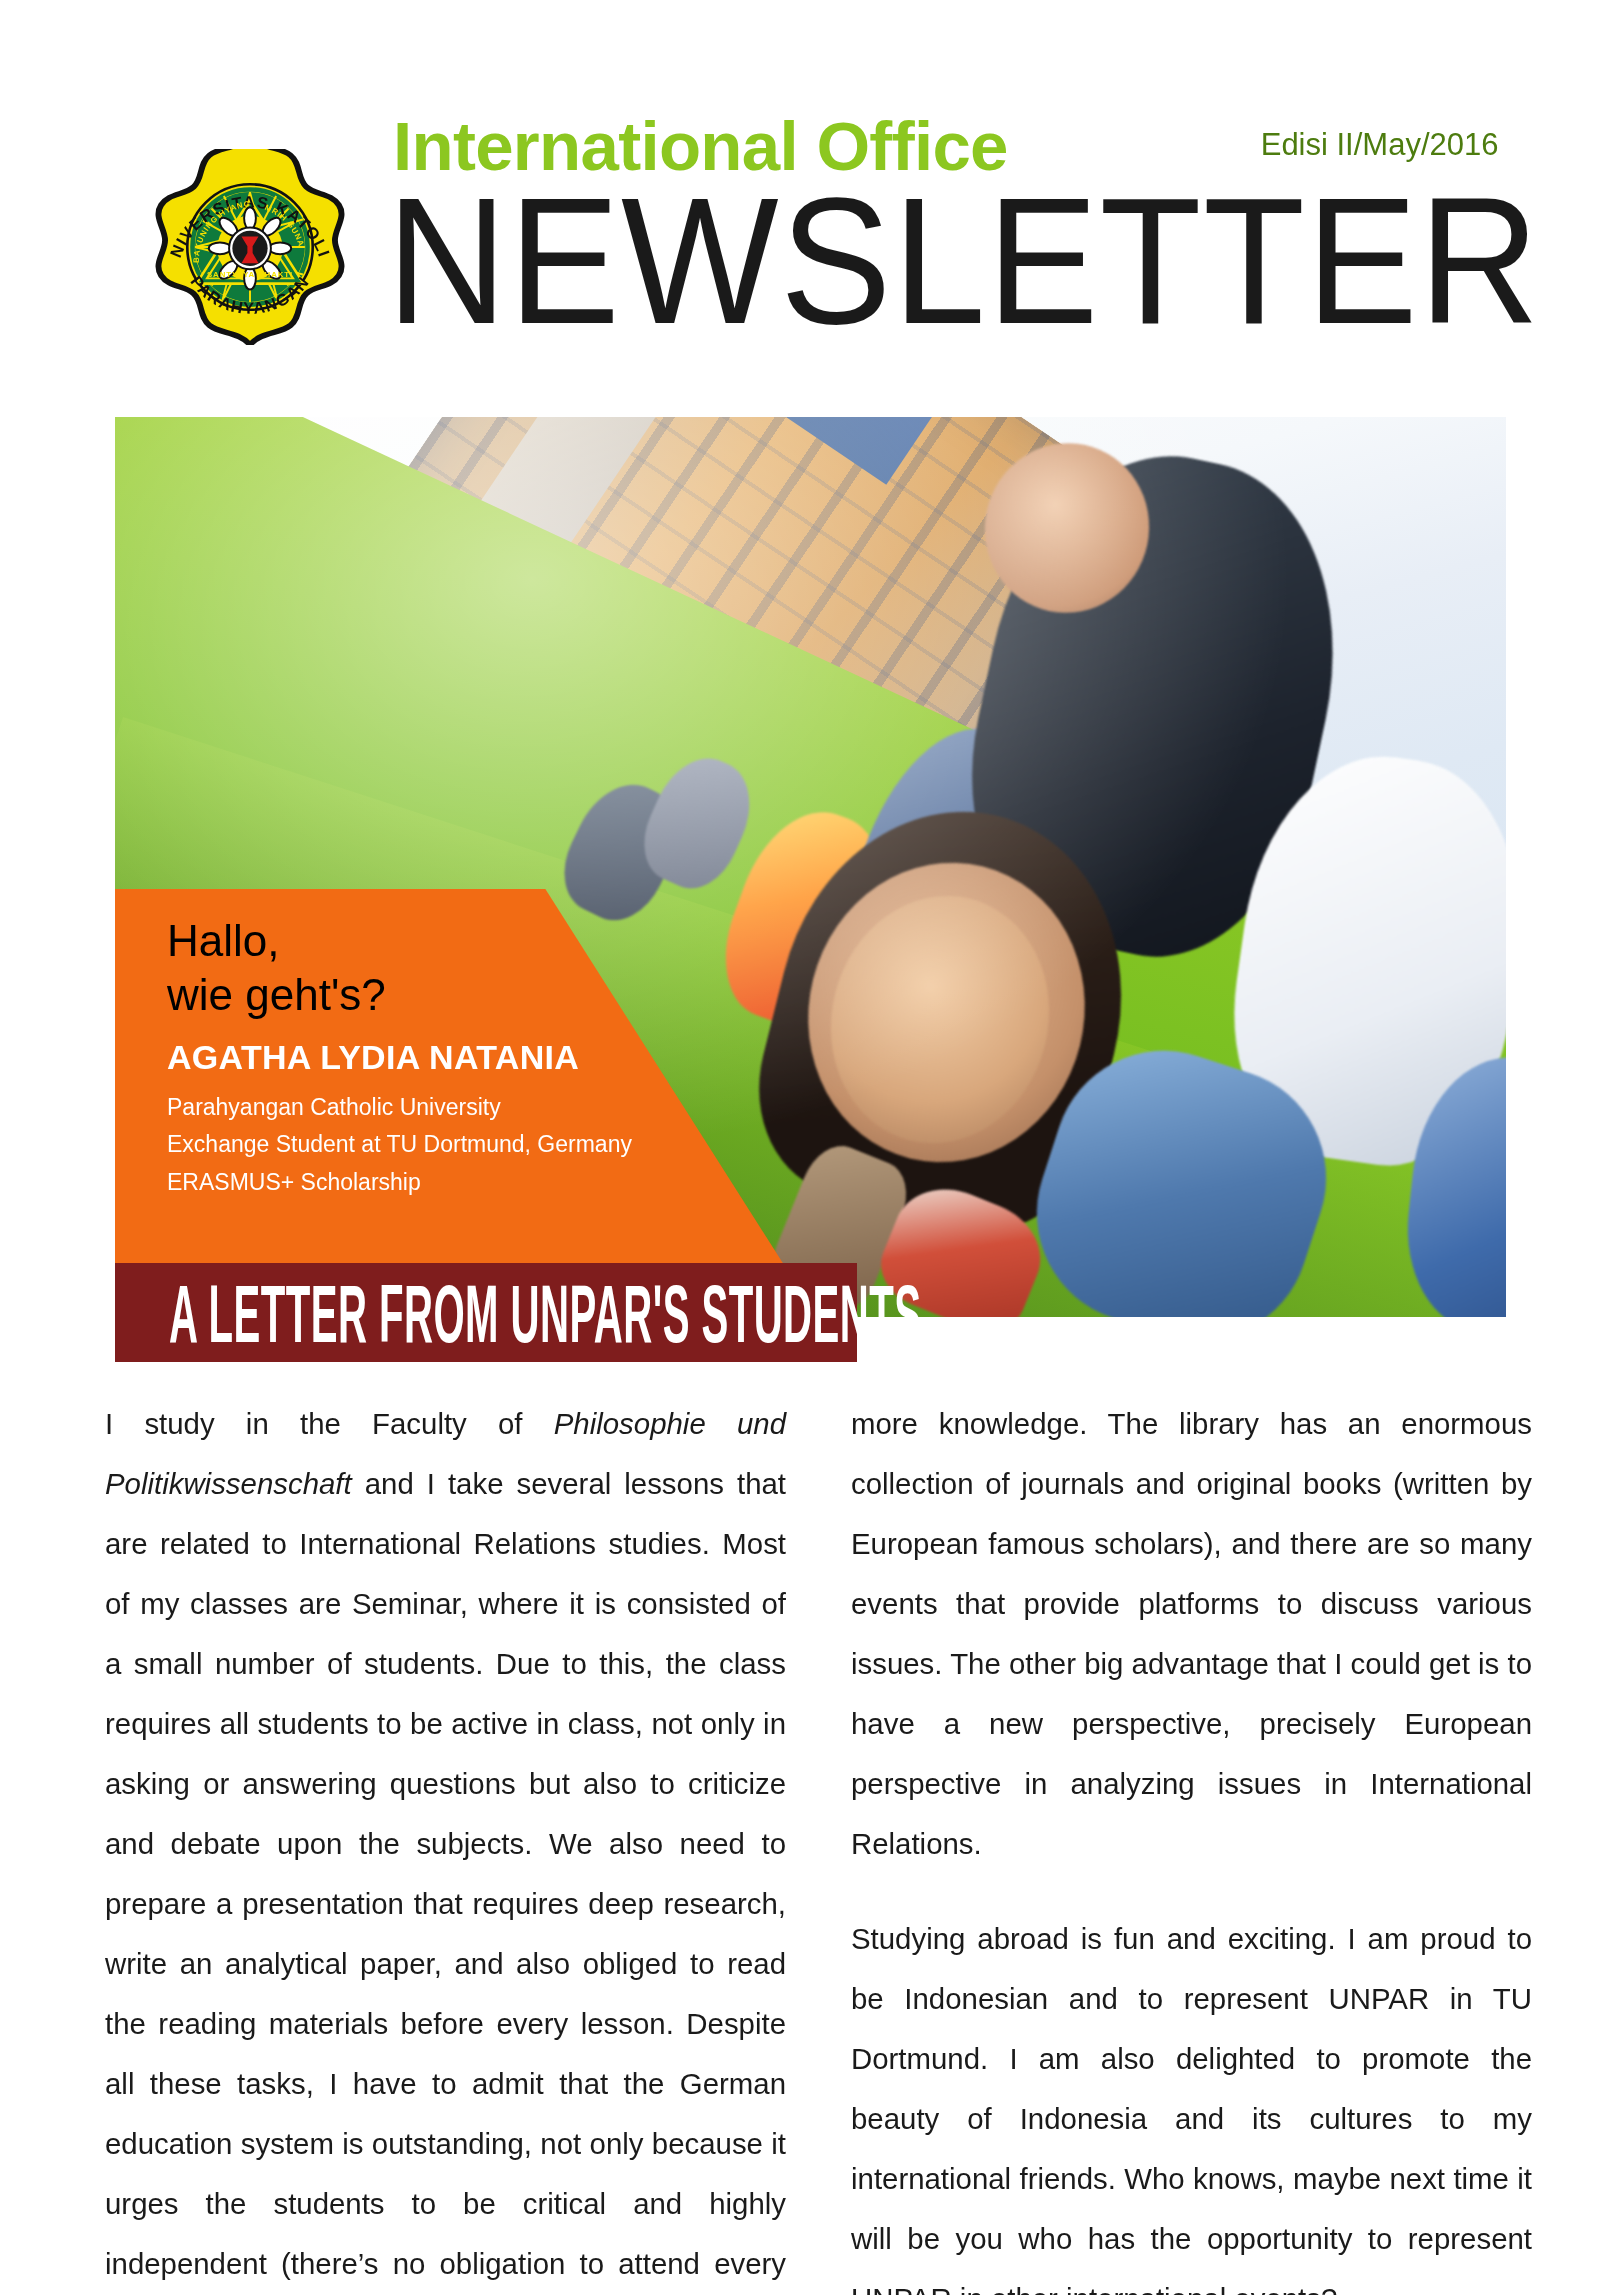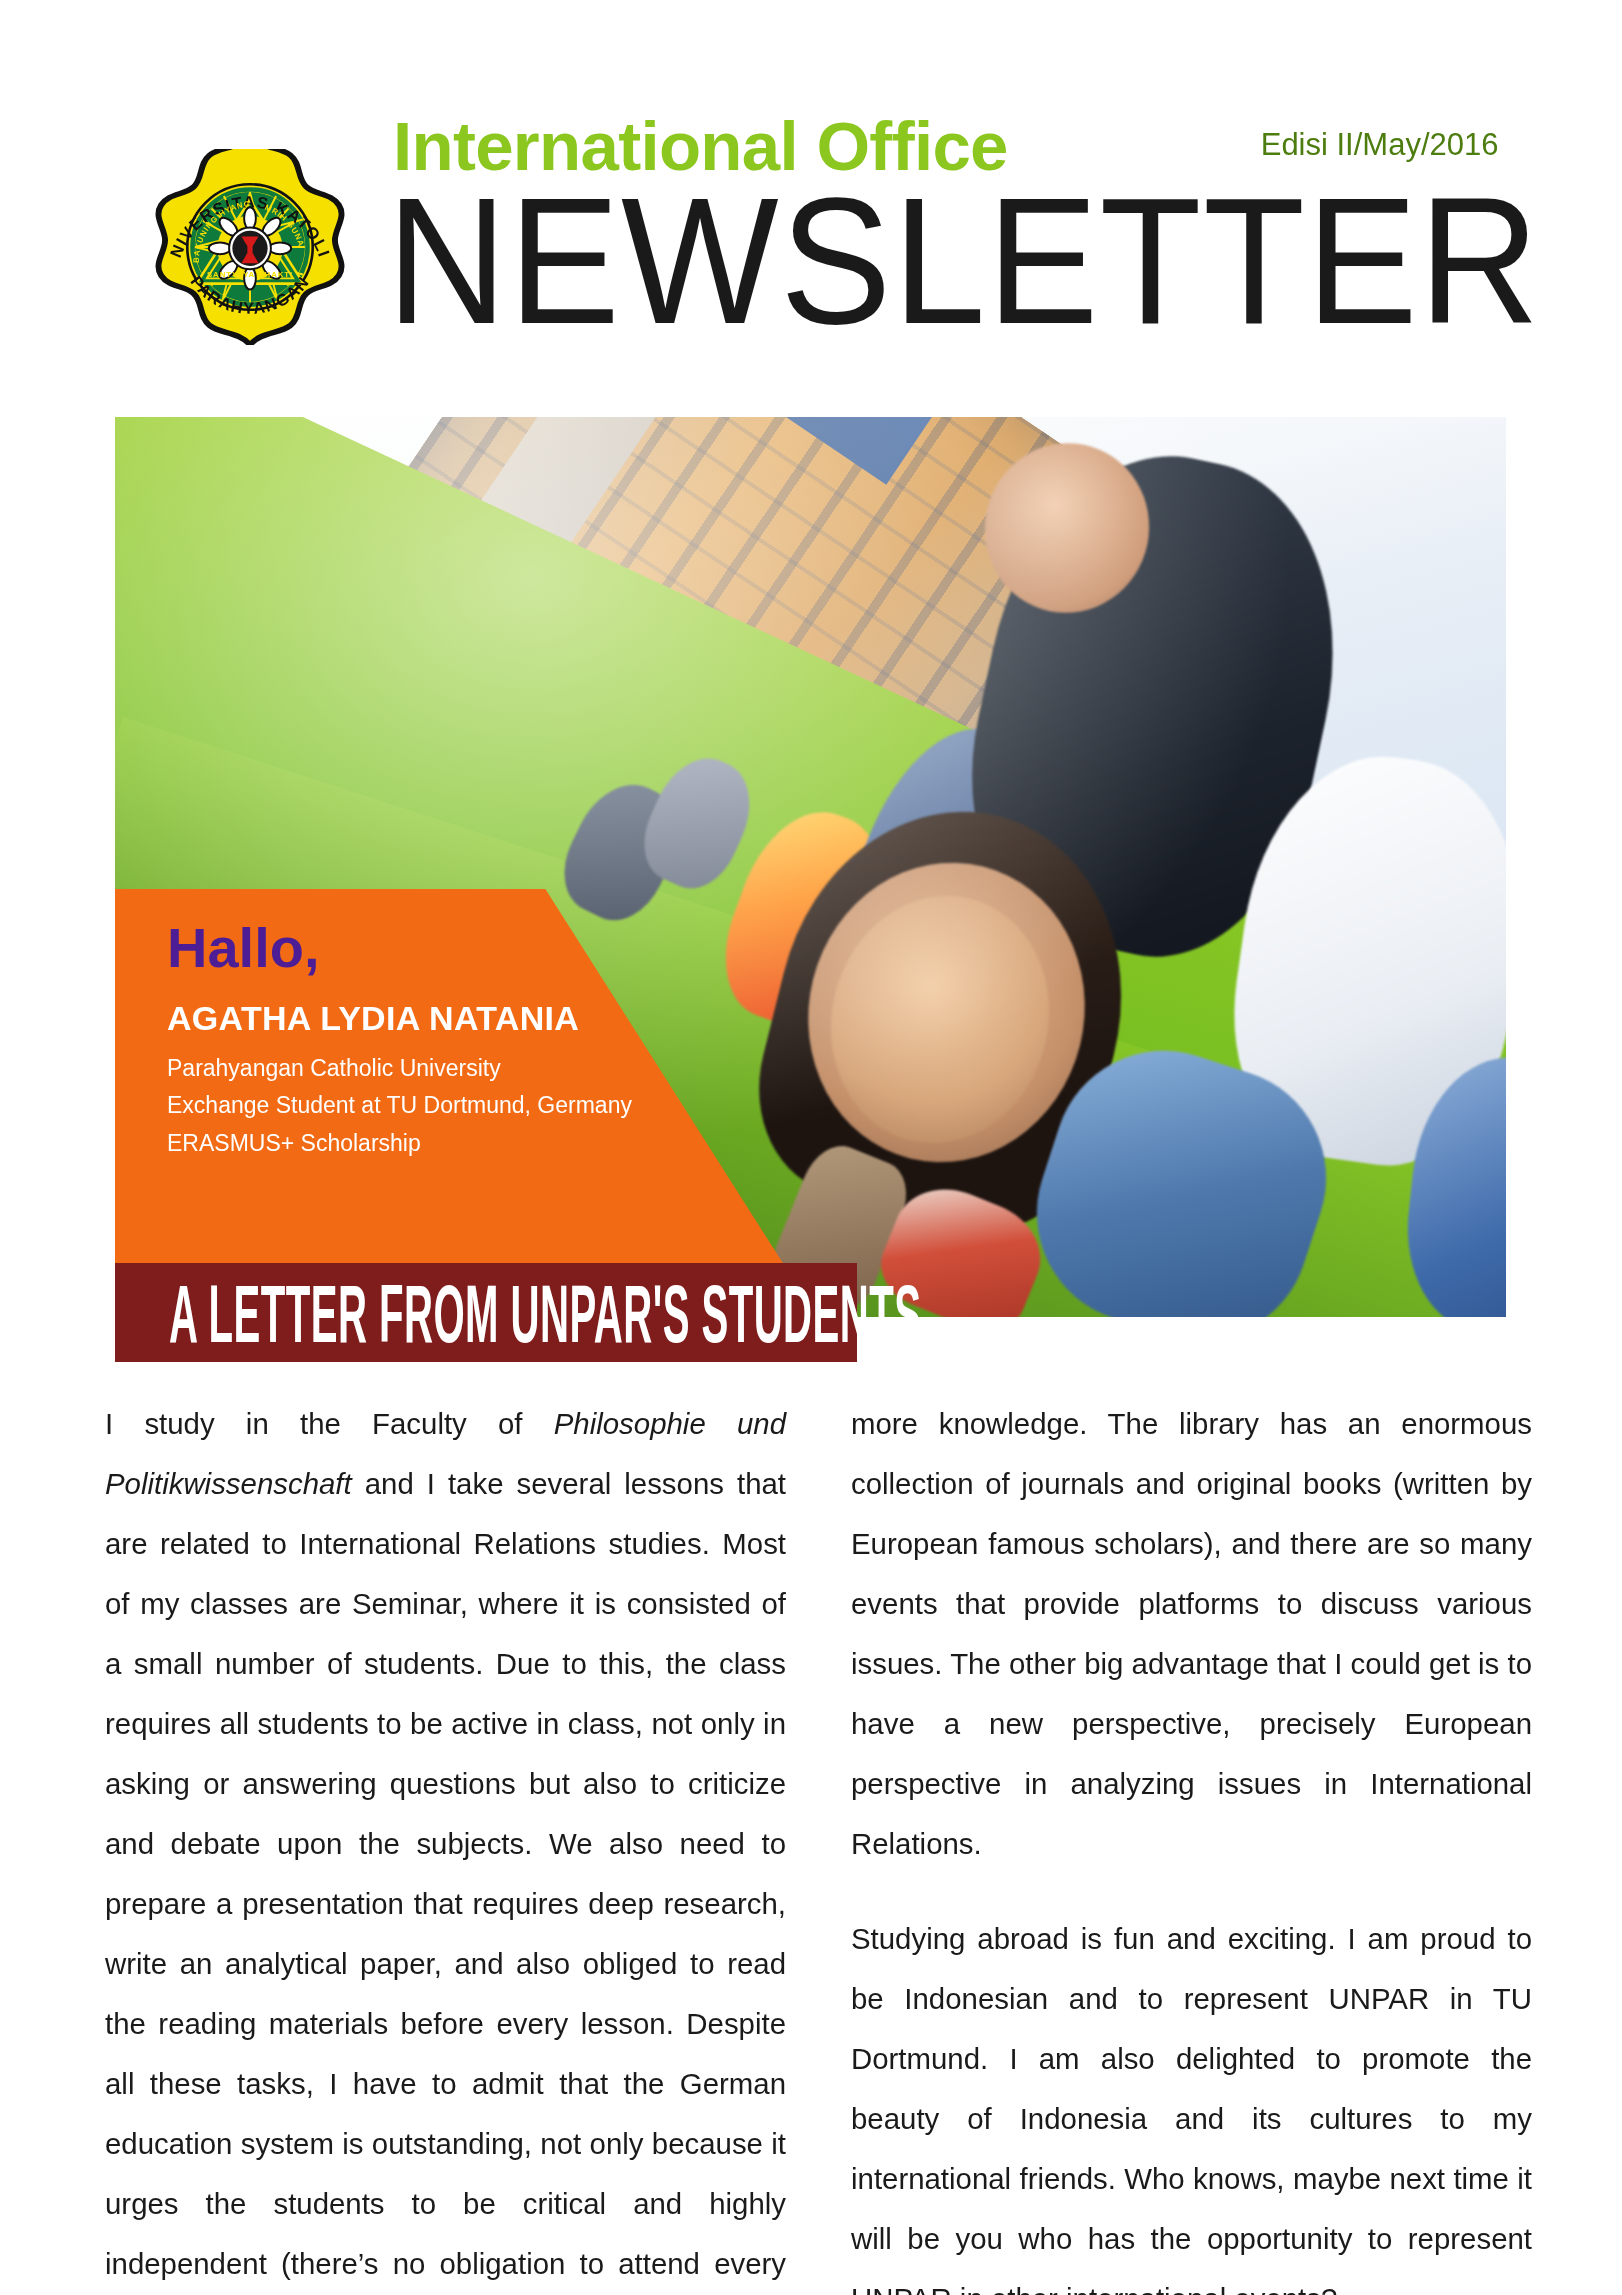--- a/index.html
+++ b/index.html
@@ -175,23 +175,23 @@
     width: 742px; height: 374px;
     background: #F26B14;
     clip-path: polygon(0 0, 58% 0, 90% 100%, 0 100%);
   }
   #callout-inner {
     position: absolute;
     left: 52px; top: 25px;
     width: 589px;
   }
   .hallo-line {
-    color: #4c1d95;
-    font-size: 56px;
-    font-weight: 700;
+    color: #000000;
+    font-size: 44px;
+    font-weight: 400;
     line-height: 1.22;
     white-space: nowrap;
   }
   #callout-name {
     margin-top: 17px;
     color: #ffffff;
     font-size: 34px;
     font-weight: bold;
     letter-spacing: 0.3px;
     white-space: nowrap;
@@ -366,20 +366,21 @@
   <div class="person" id="p-scarf"></div>
   <div class="person" id="p-boot"></div>
   <div class="person" id="p-sneaker"></div>
   <div class="person" id="p-blue-right"></div>
   <div id="hero-haze"></div>
 </div>
 
 <div id="orange-callout">
   <div id="callout-inner">
     <div class="hallo-line">Hallo,</div>
+    <div class="hallo-line">wie geht's?</div>
     <div id="callout-name">AGATHA LYDIA NATANIA</div>
     <div id="callout-meta-block">
       <div class="callout-meta">Parahyangan Catholic University</div>
       <div class="callout-meta">Exchange Student at TU Dortmund, Germany</div>
       <div class="callout-meta">ERASMUS+ Scholarship</div>
     </div>
   </div>
 </div>
 
 <div id="green-banner">

